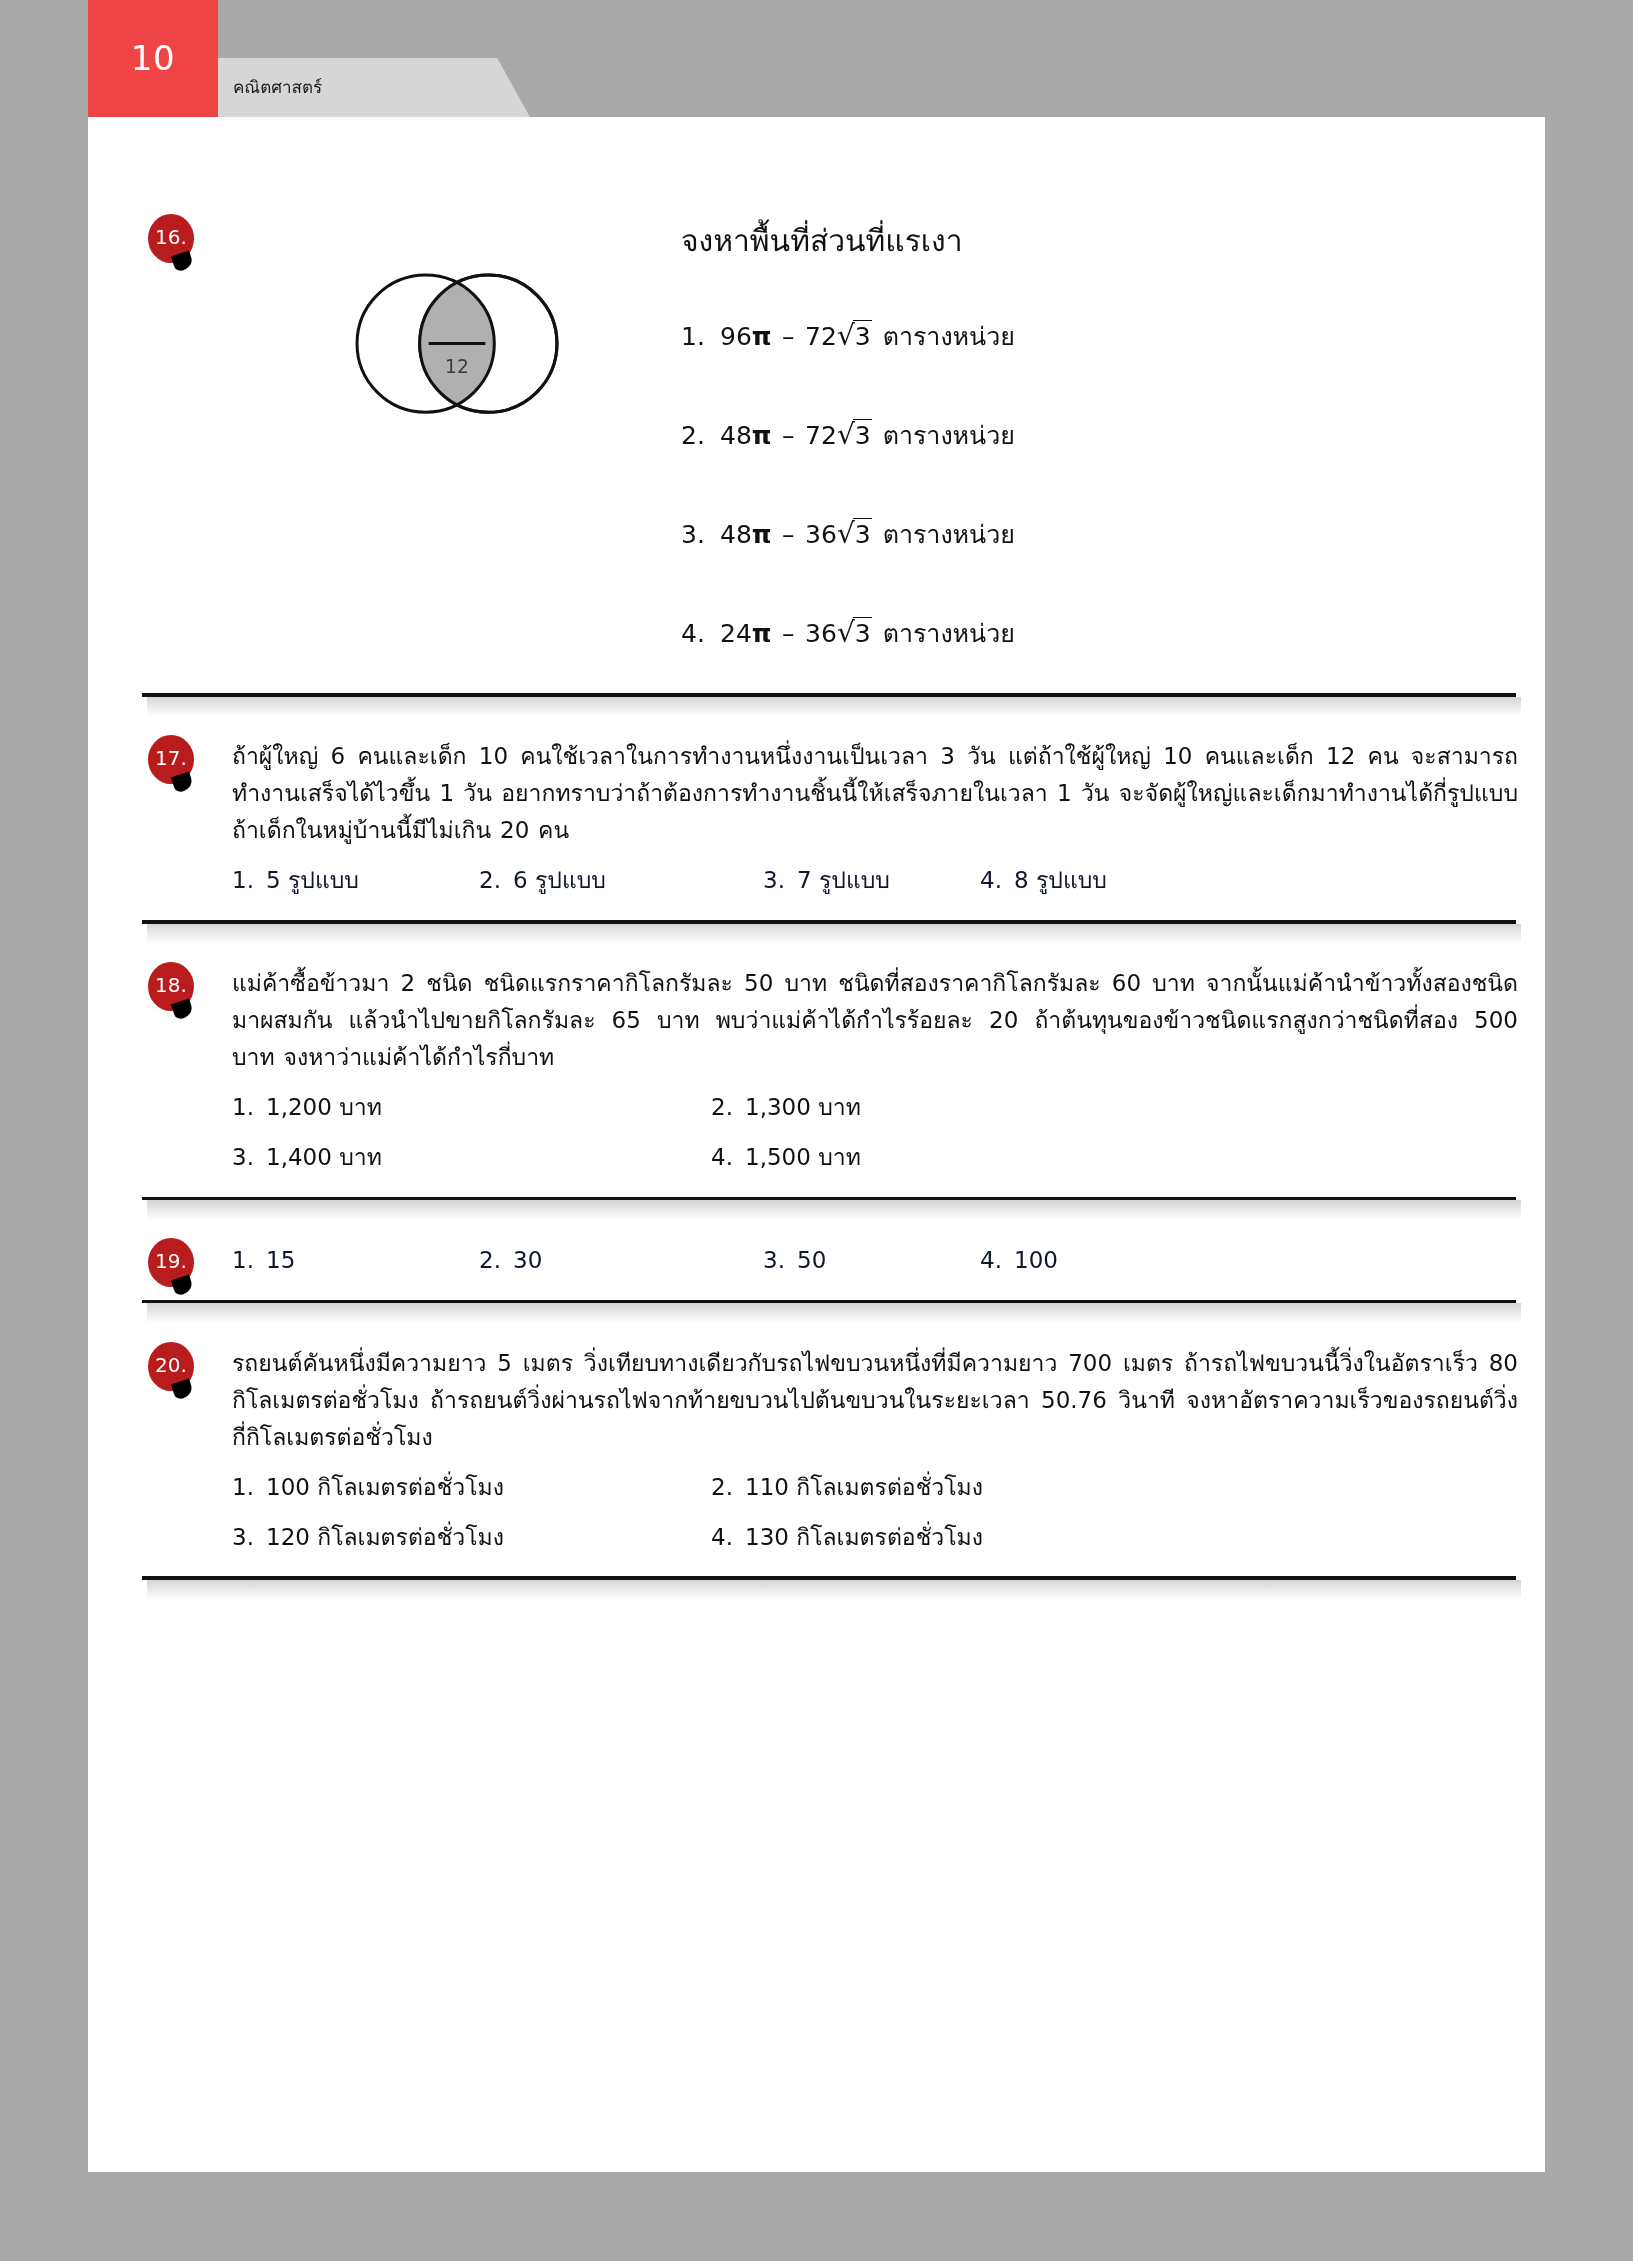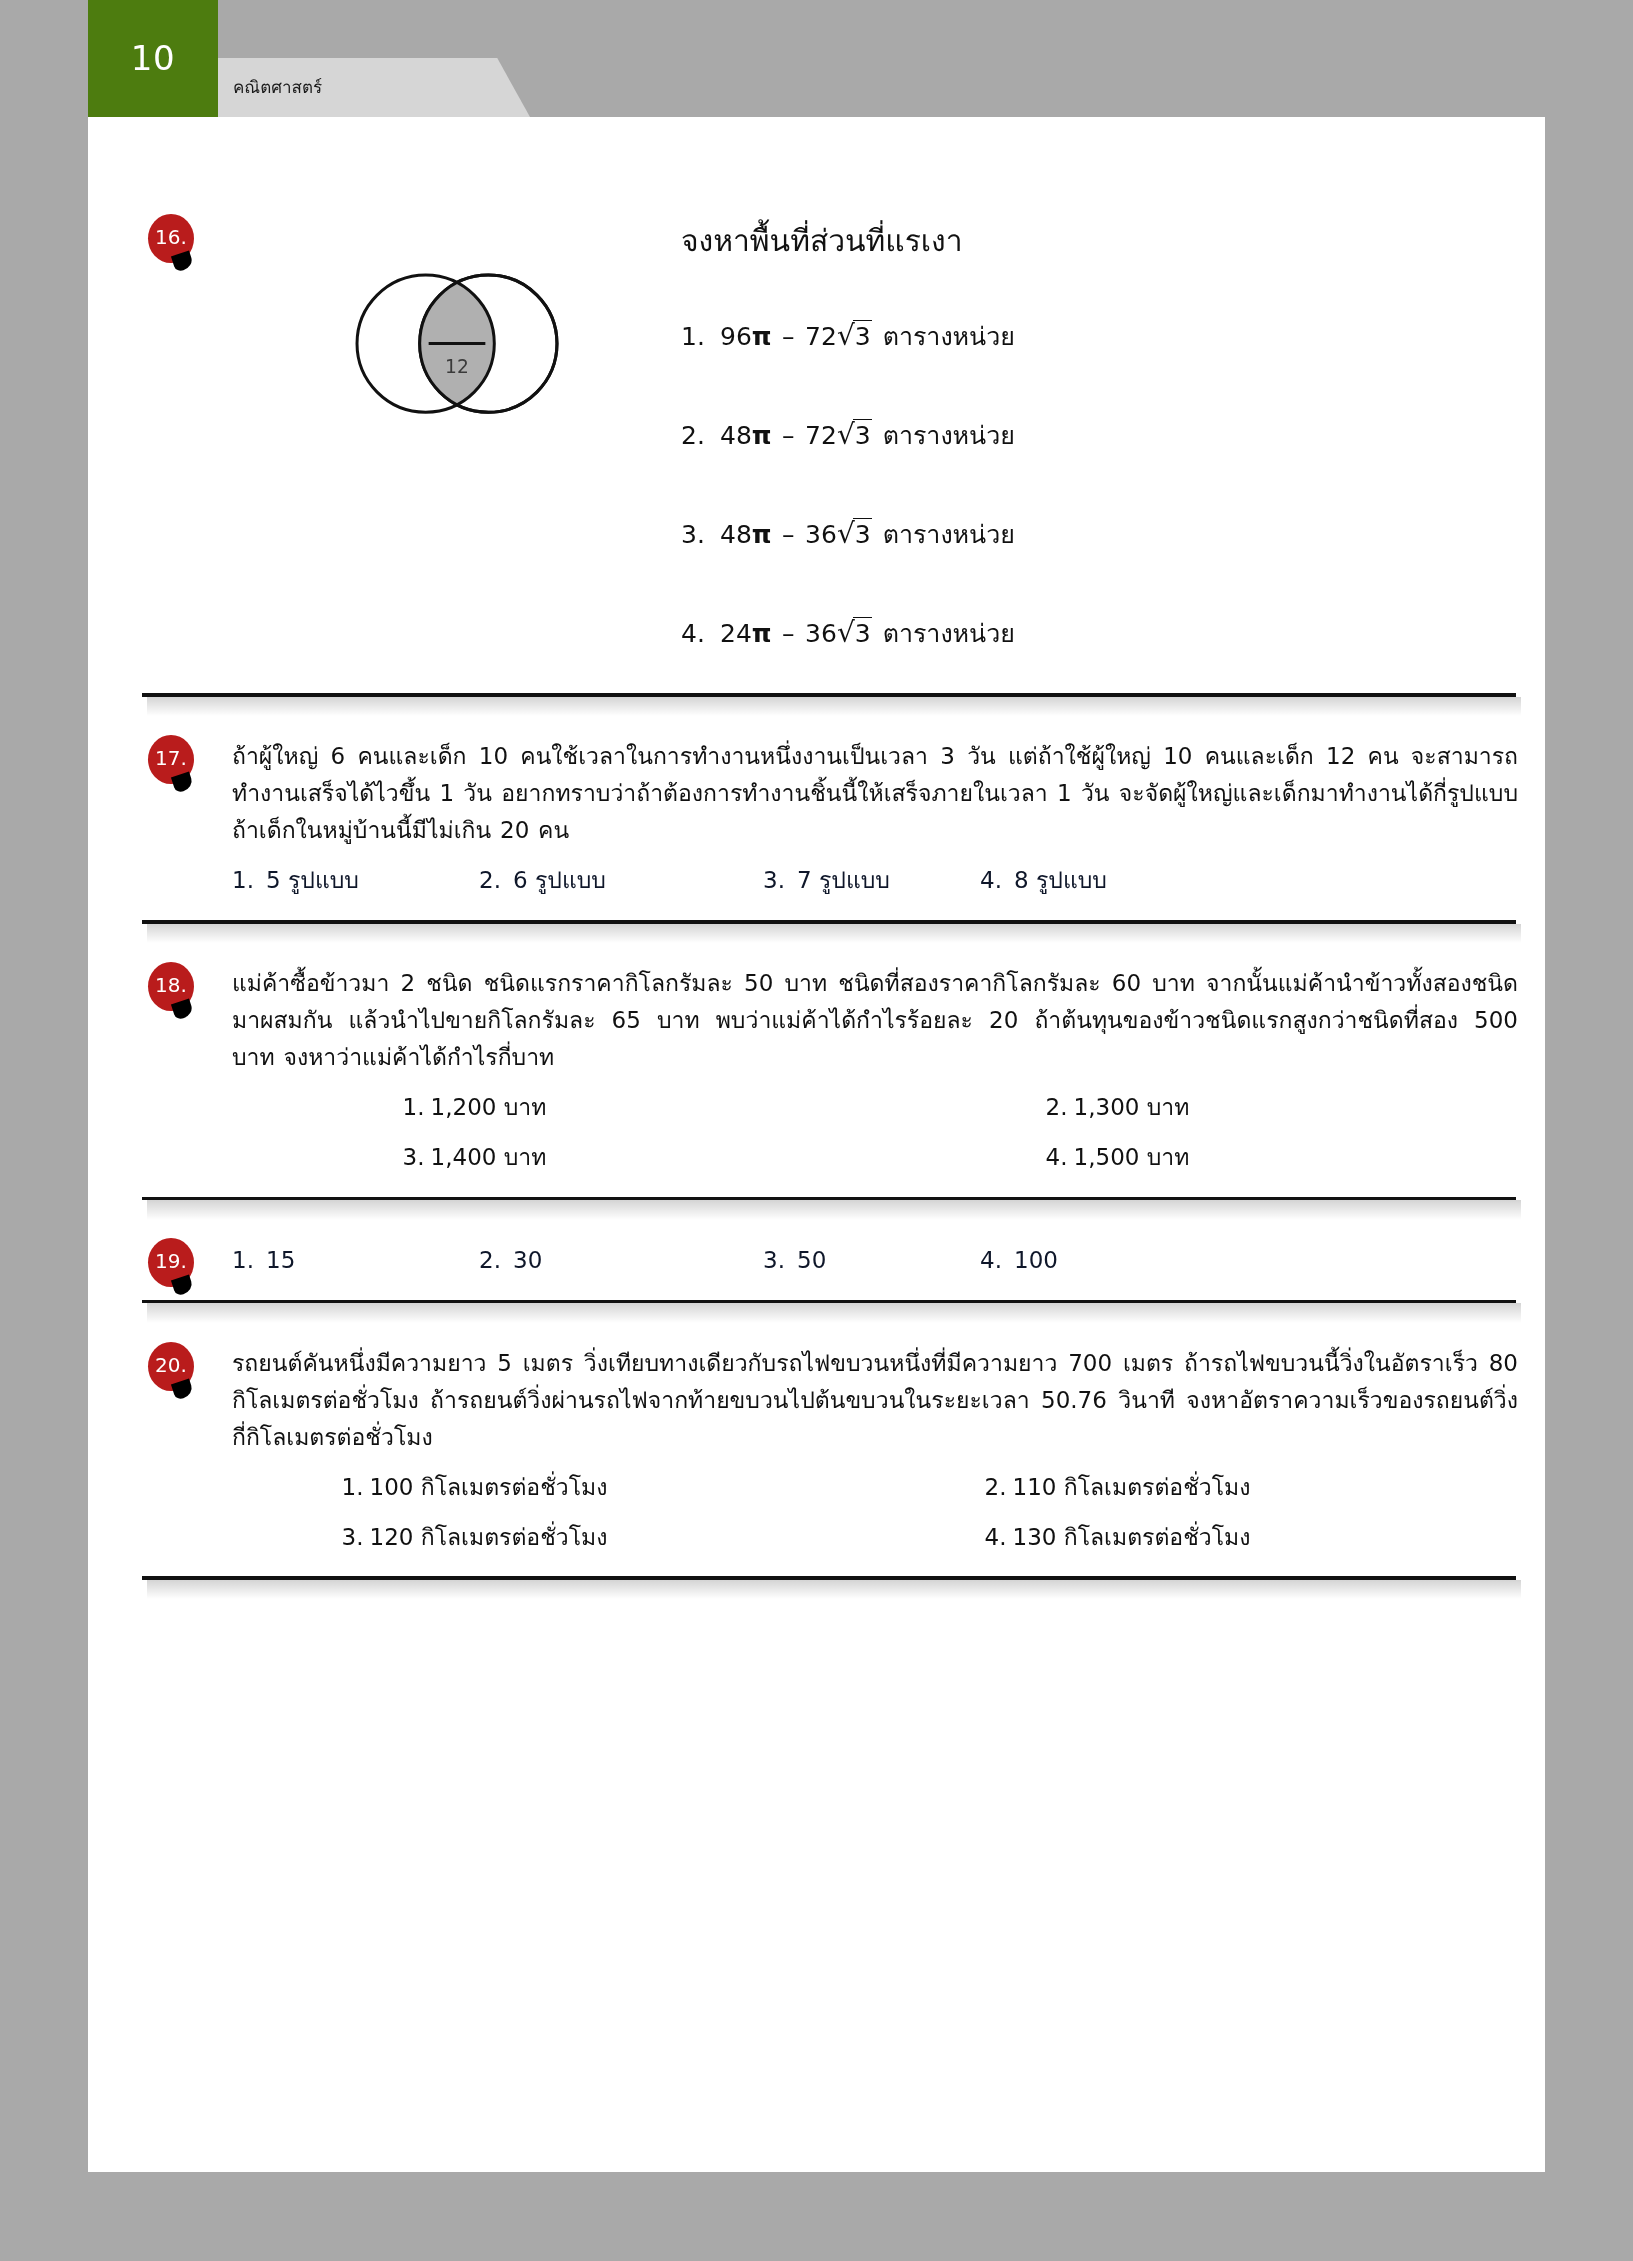--- a/index.html
+++ b/index.html
@@ -32,21 +32,21 @@
     top: 0;
     width: 1634px;
     height: 120px;
   }
   .page-number-box {
     position: absolute;
     left: 88px;
     top: 0;
     width: 130px;
     height: 117px;
-    background: #4d7c0f;
+    background: #ef4444;
   }
   .page-number-text {
     position: absolute;
     left: 0;
     top: 0;
     width: 130px;
     height: 117px;
     color: #ffffff;
     font-size: 34px;
     line-height: 117px;
@@ -142,21 +142,20 @@
     line-height: 1.7;
   }
   .choices-grid2 {
     display: grid;
     grid-template-columns: 299px 1fr;
     font-size: 23px;
     color: #111111;
     margin-top: 12px;
     row-gap: 10.5px;
     line-height: 1.7;
-    text-align: center;
   }
   .choice { white-space: nowrap; }
   .choice-num { display: inline-block; min-width: 34px; }
 
   
   .row-q17 .choice:nth-child(1) { width: 247px; }
   .row-q17 .choice:nth-child(2) { width: 284px; }
   .row-q17 .choice:nth-child(3) { width: 217px; }
 
   .row-q19 .choice:nth-child(1) { width: 247px; }

